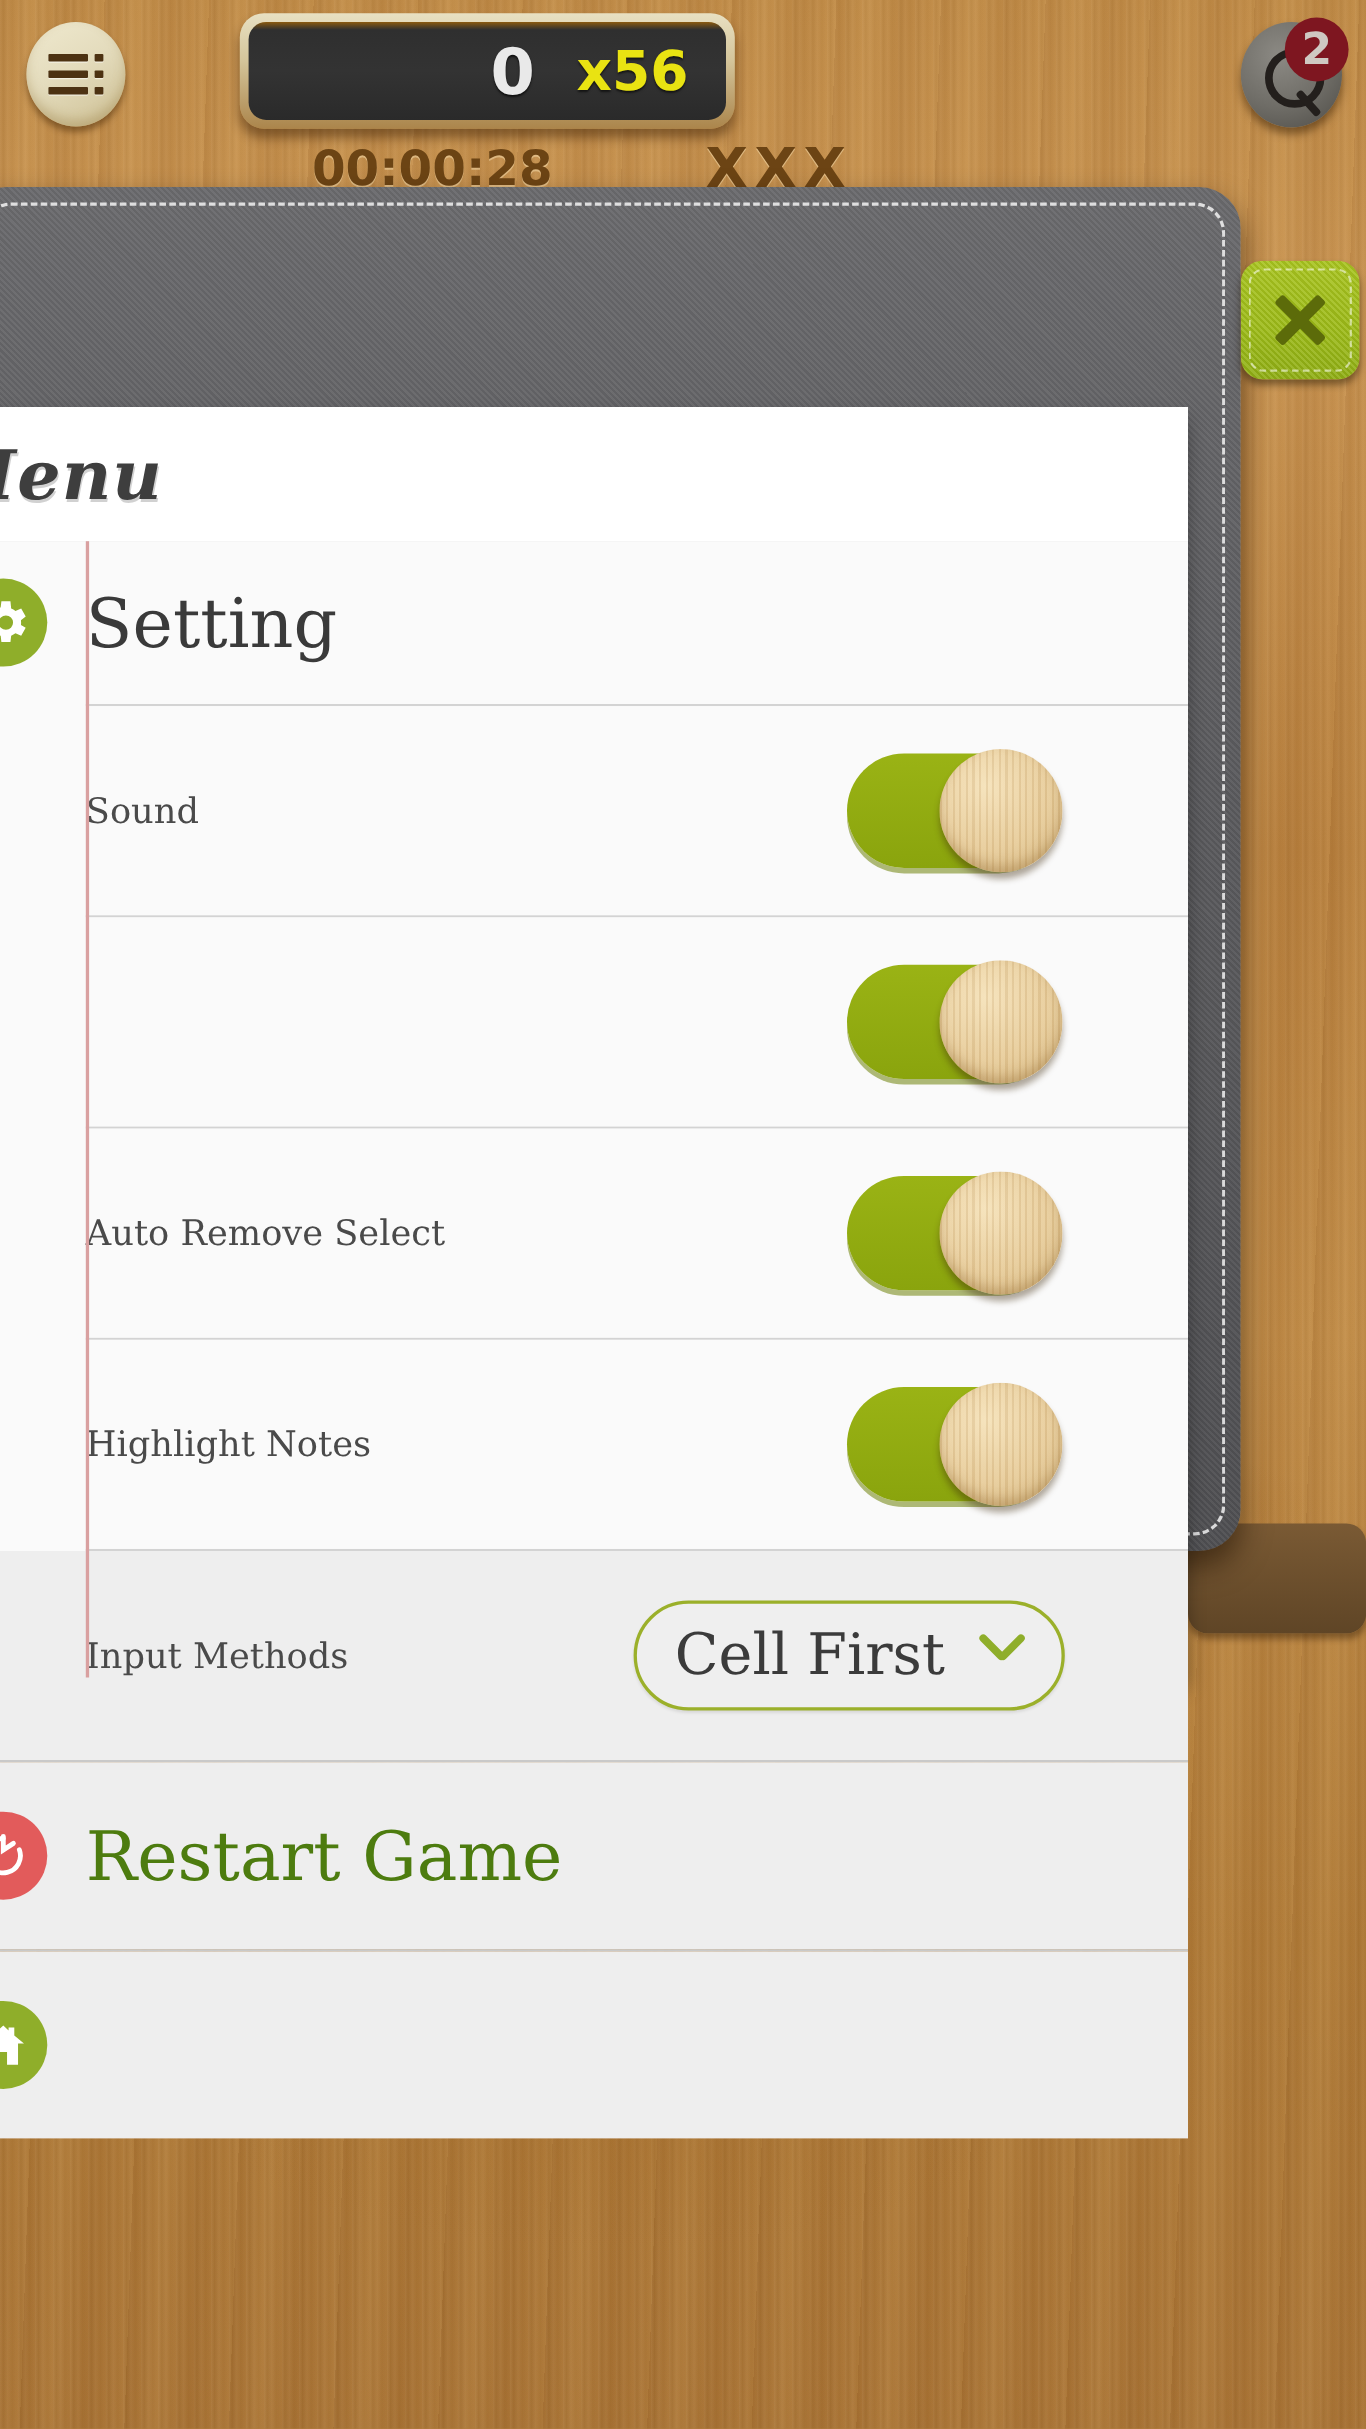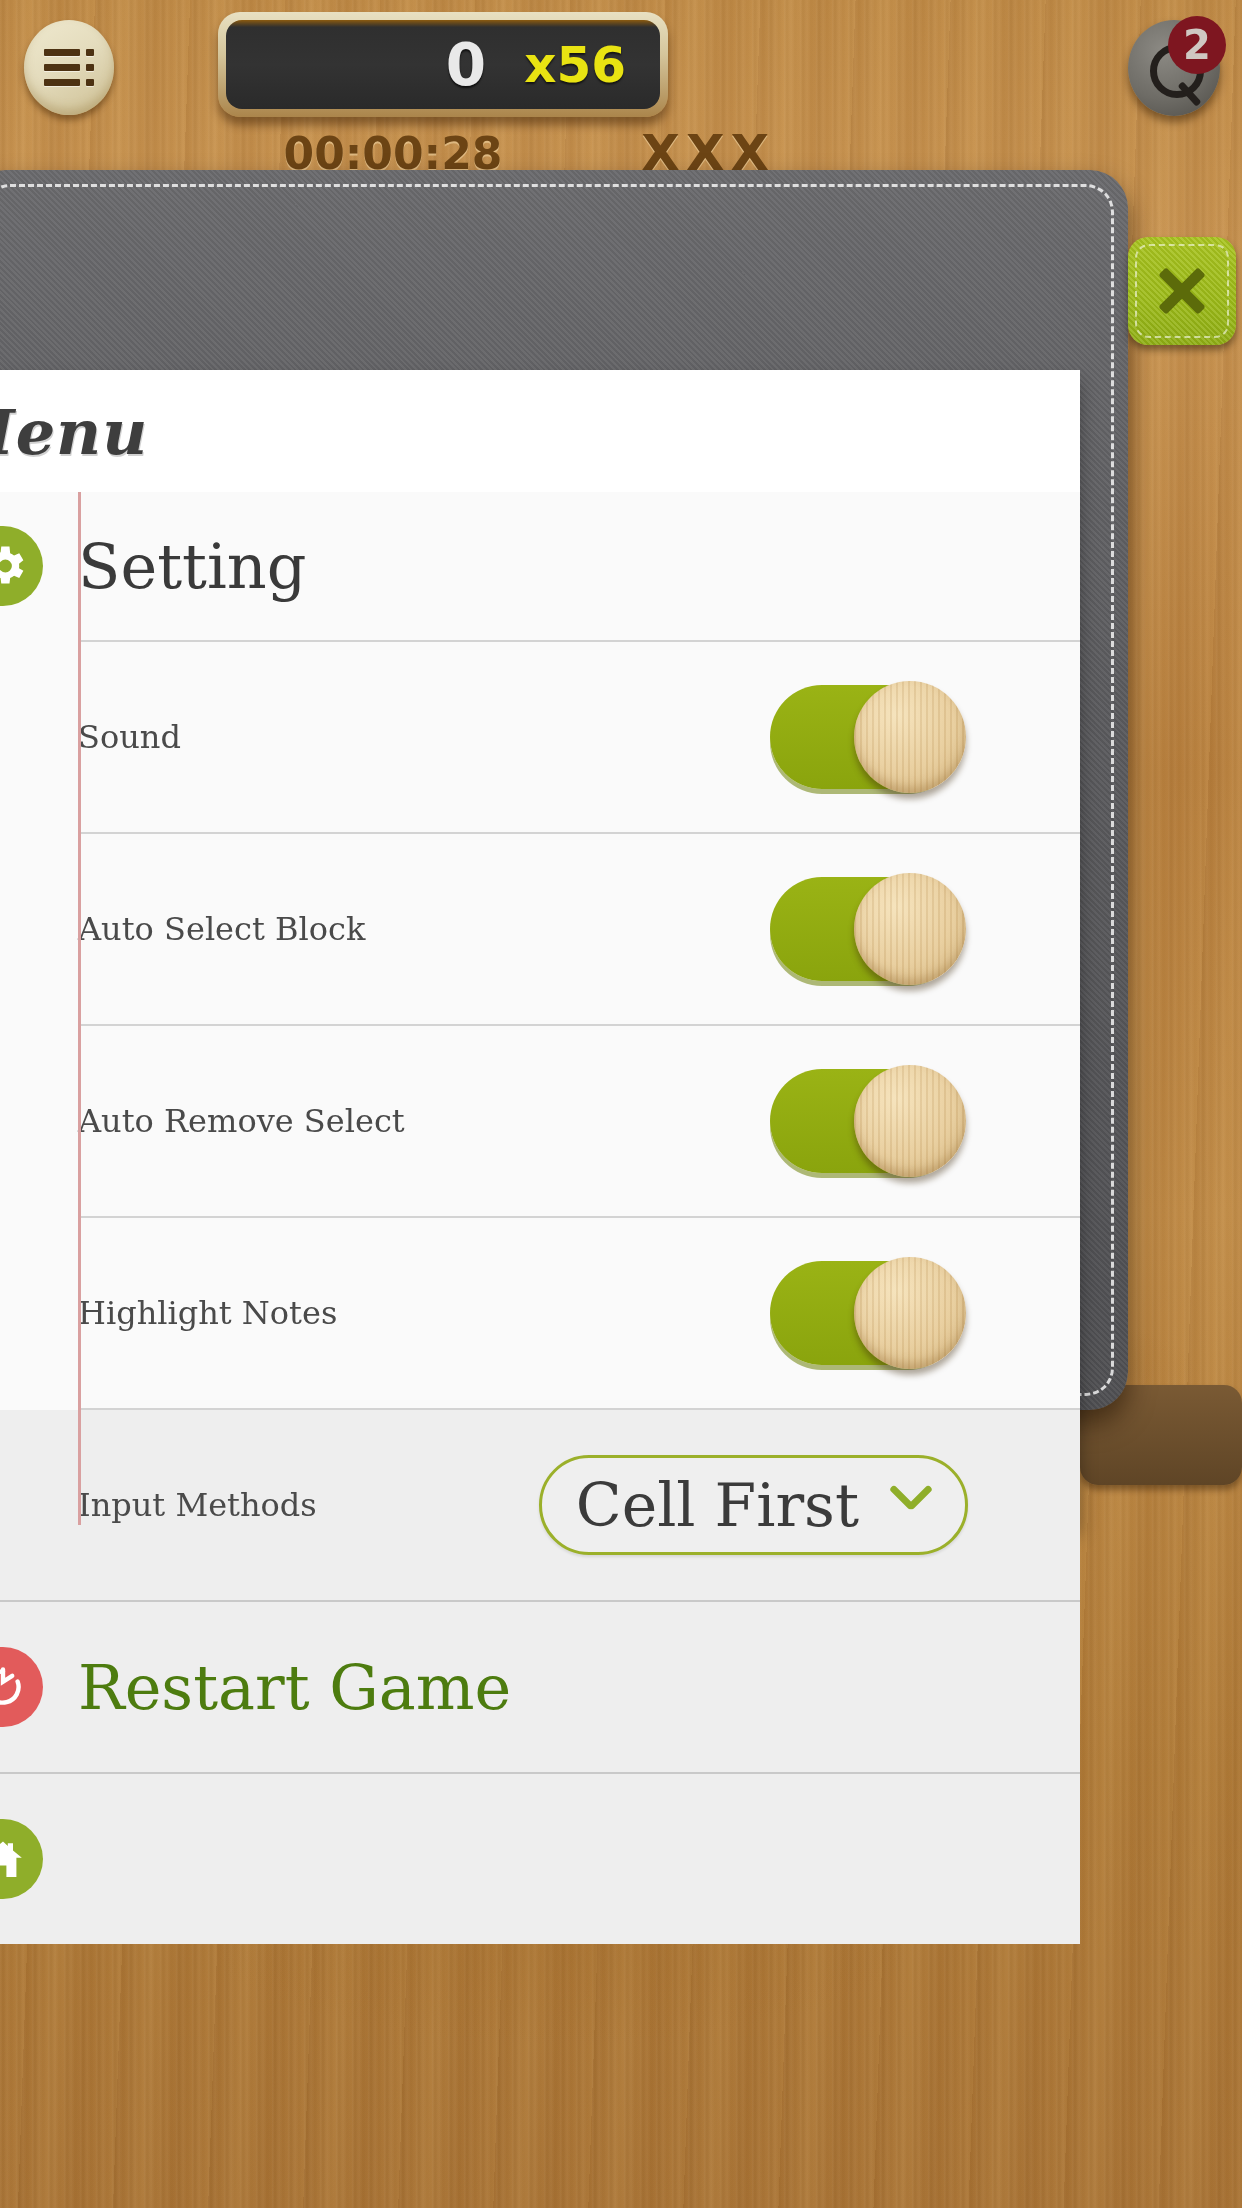--- a/index.html
+++ b/index.html
@@ -181,21 +181,21 @@
           radial-gradient(circle at 38% 30%,#f5e2bb 0%,#e6cb9a 55%,#cdad75 100%);
         box-shadow:0 6px 6px rgba(60,40,10,.4), inset 0 -6px 10px rgba(150,110,55,.35);}
 
   
   .dropdown{position:absolute;right:112px;top:50%;transform:translateY(-50%);
             min-width:320px;height:100px;border-radius:50px;
             border:3px solid #9bb02a;background:#efefef;
             display:flex;align-items:center;justify-content:center;gap:30px;
             padding:0 34px;box-sizing:border-box;
             box-shadow:0 2px 3px rgba(0,0,0,.10);}
-  .dd-text{font-size:60px;color:#3b3b3b;font-family:"DejaVu Serif",serif;}
+  .dd-text{font-size:52px;color:#3b3b3b;font-family:"DejaVu Serif",serif;}
   .chev{width:42px;height:42px;position:relative;flex:none;}
   .chev:before,.chev:after{content:"";position:absolute;top:10px;width:30px;height:7px;
                            background:#8fae2a;border-radius:4px;}
   .chev:before{left:-2px;transform:rotate(45deg);}
   .chev:after{left:16px;transform:rotate(-45deg);}
 
   
   .keyrow{position:absolute;left:0;top:1385px;width:1242px;height:120px;z-index:3;display:flex;gap:16px;padding-left:10px;box-sizing:border-box;}
   .key{width:180px;height:100px;border-radius:18px;
        background:linear-gradient(180deg,#7a5a34 0%,#5f4526 100%);
@@ -300,23 +300,20 @@
           <span class="txt">Sound</span>
         </div>
         <div class="toggle">
           <div class="knob"></div>
         </div>
       </div>
       <div class="sep-inset"></div>
 
       <div class="row r-item white">
         <div class="icon-col"></div>
-        <div class="label-col">
-          <span class="txt">Auto Select Block</span>
-        </div>
         <div class="toggle">
           <div class="knob"></div>
         </div>
       </div>
       <div class="sep-inset"></div>
 
       <div class="row r-item white">
         <div class="icon-col"></div>
         <div class="label-col">
           <span class="txt">Auto Remove Select</span>

